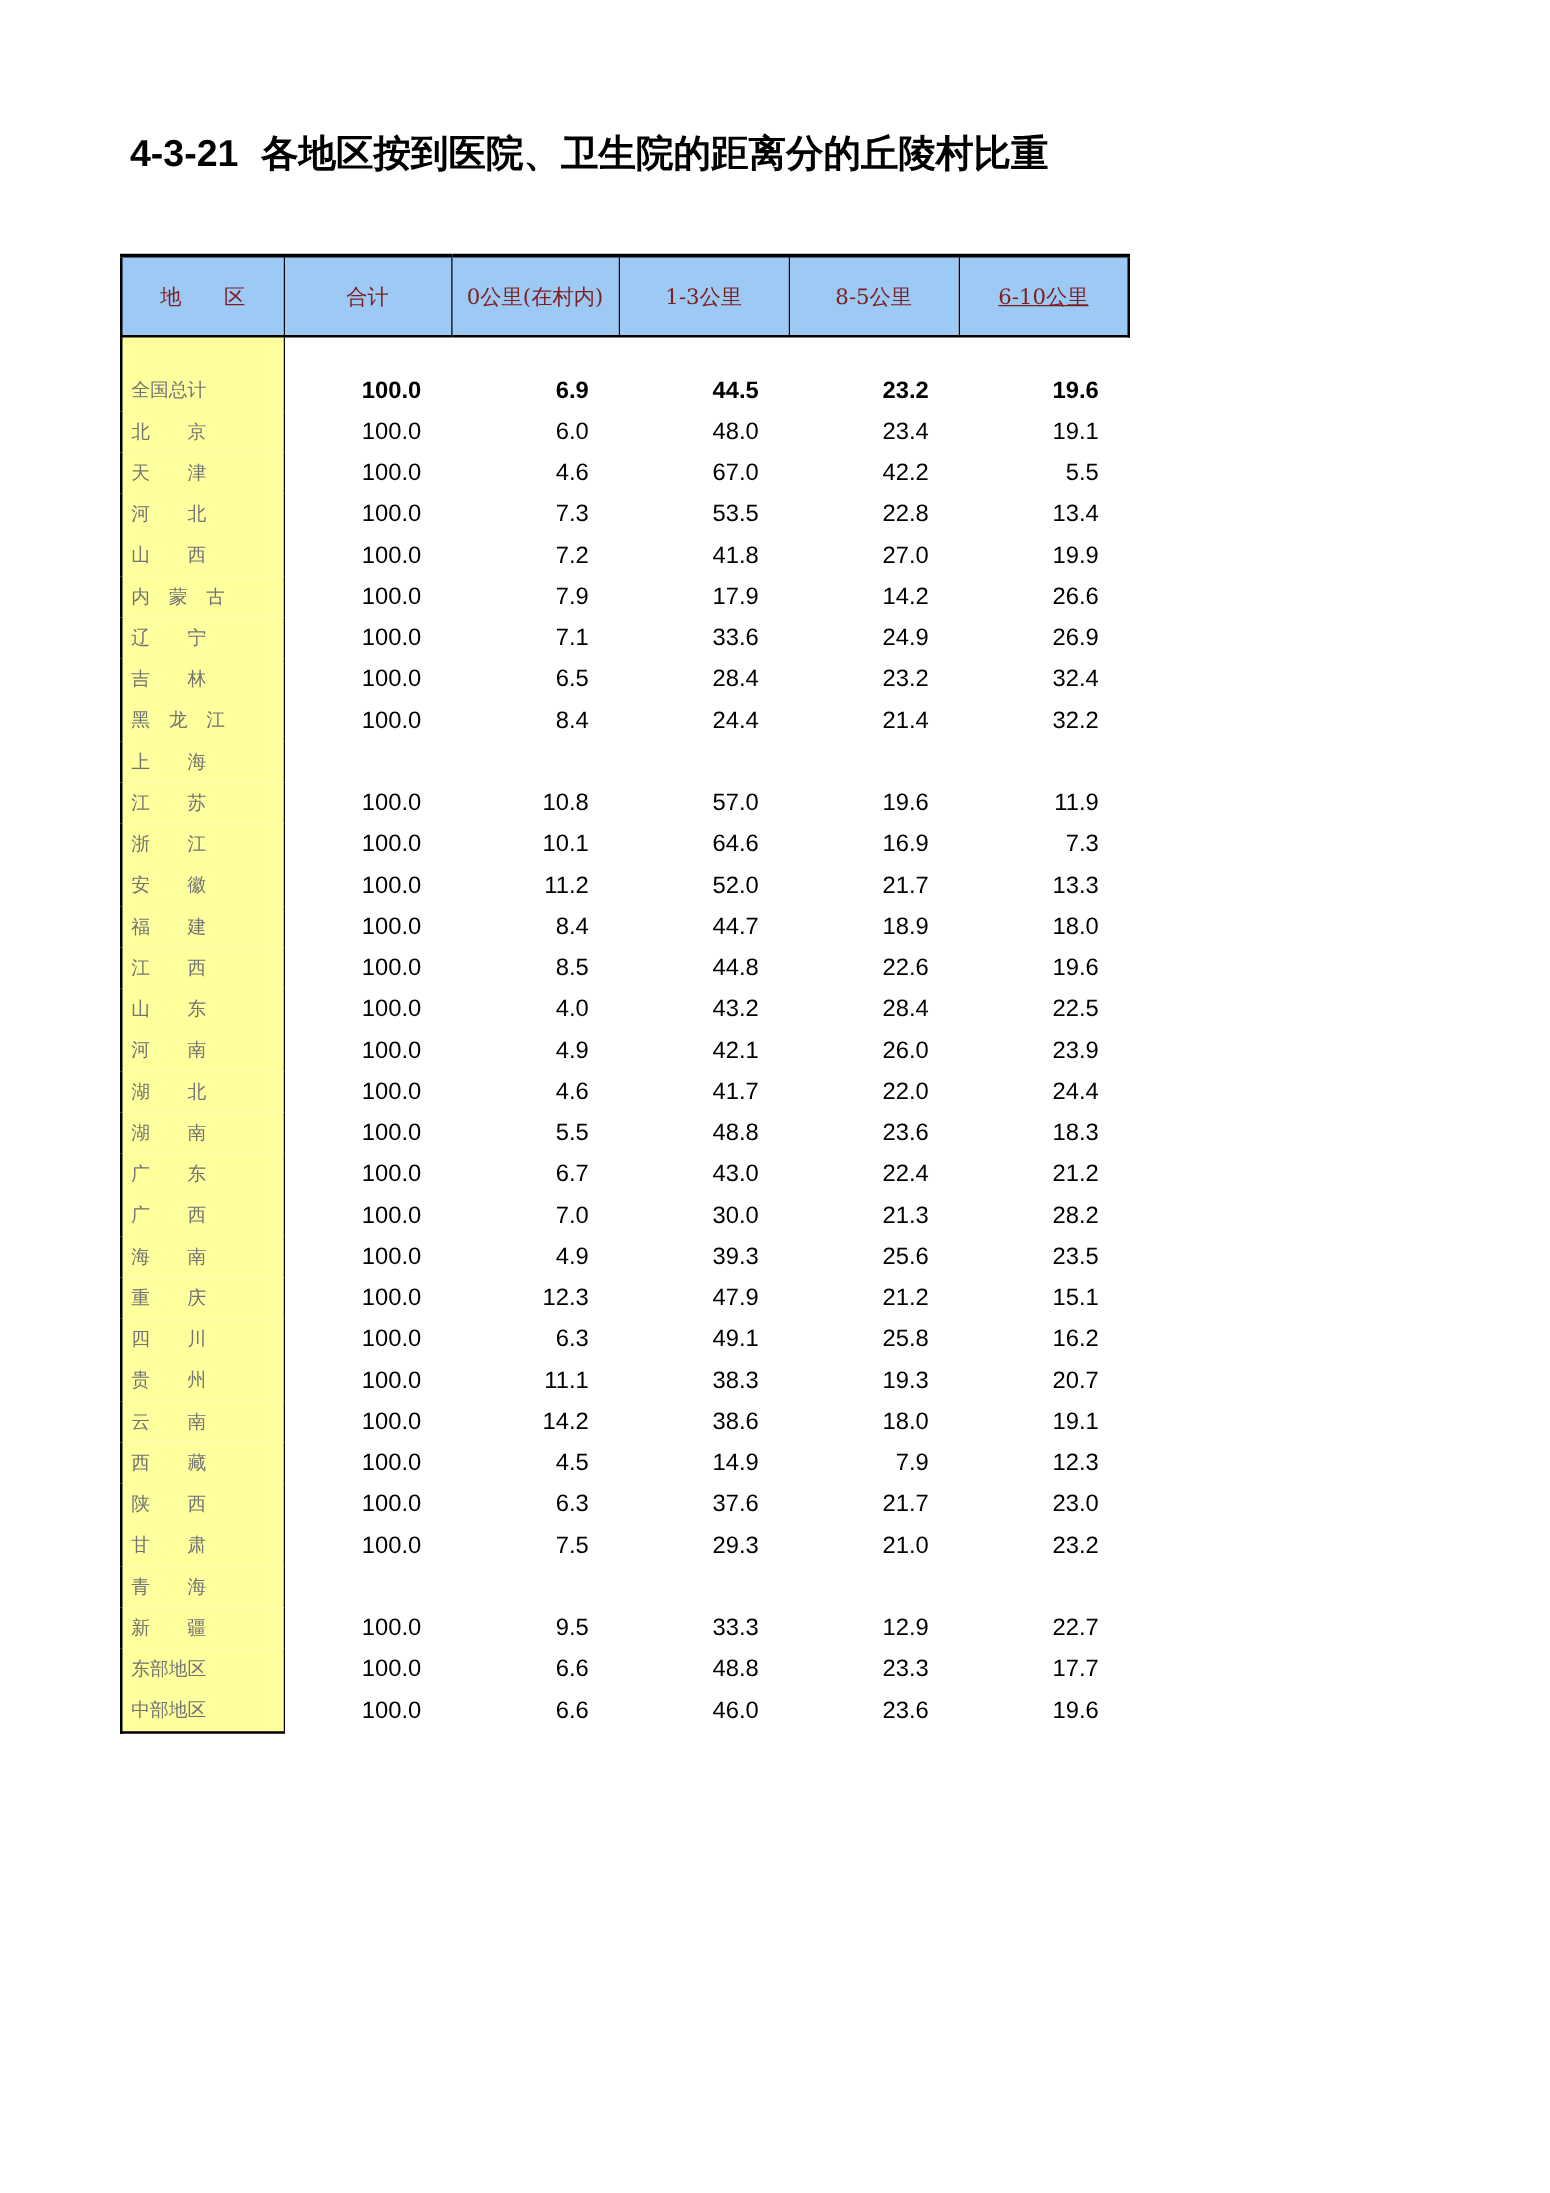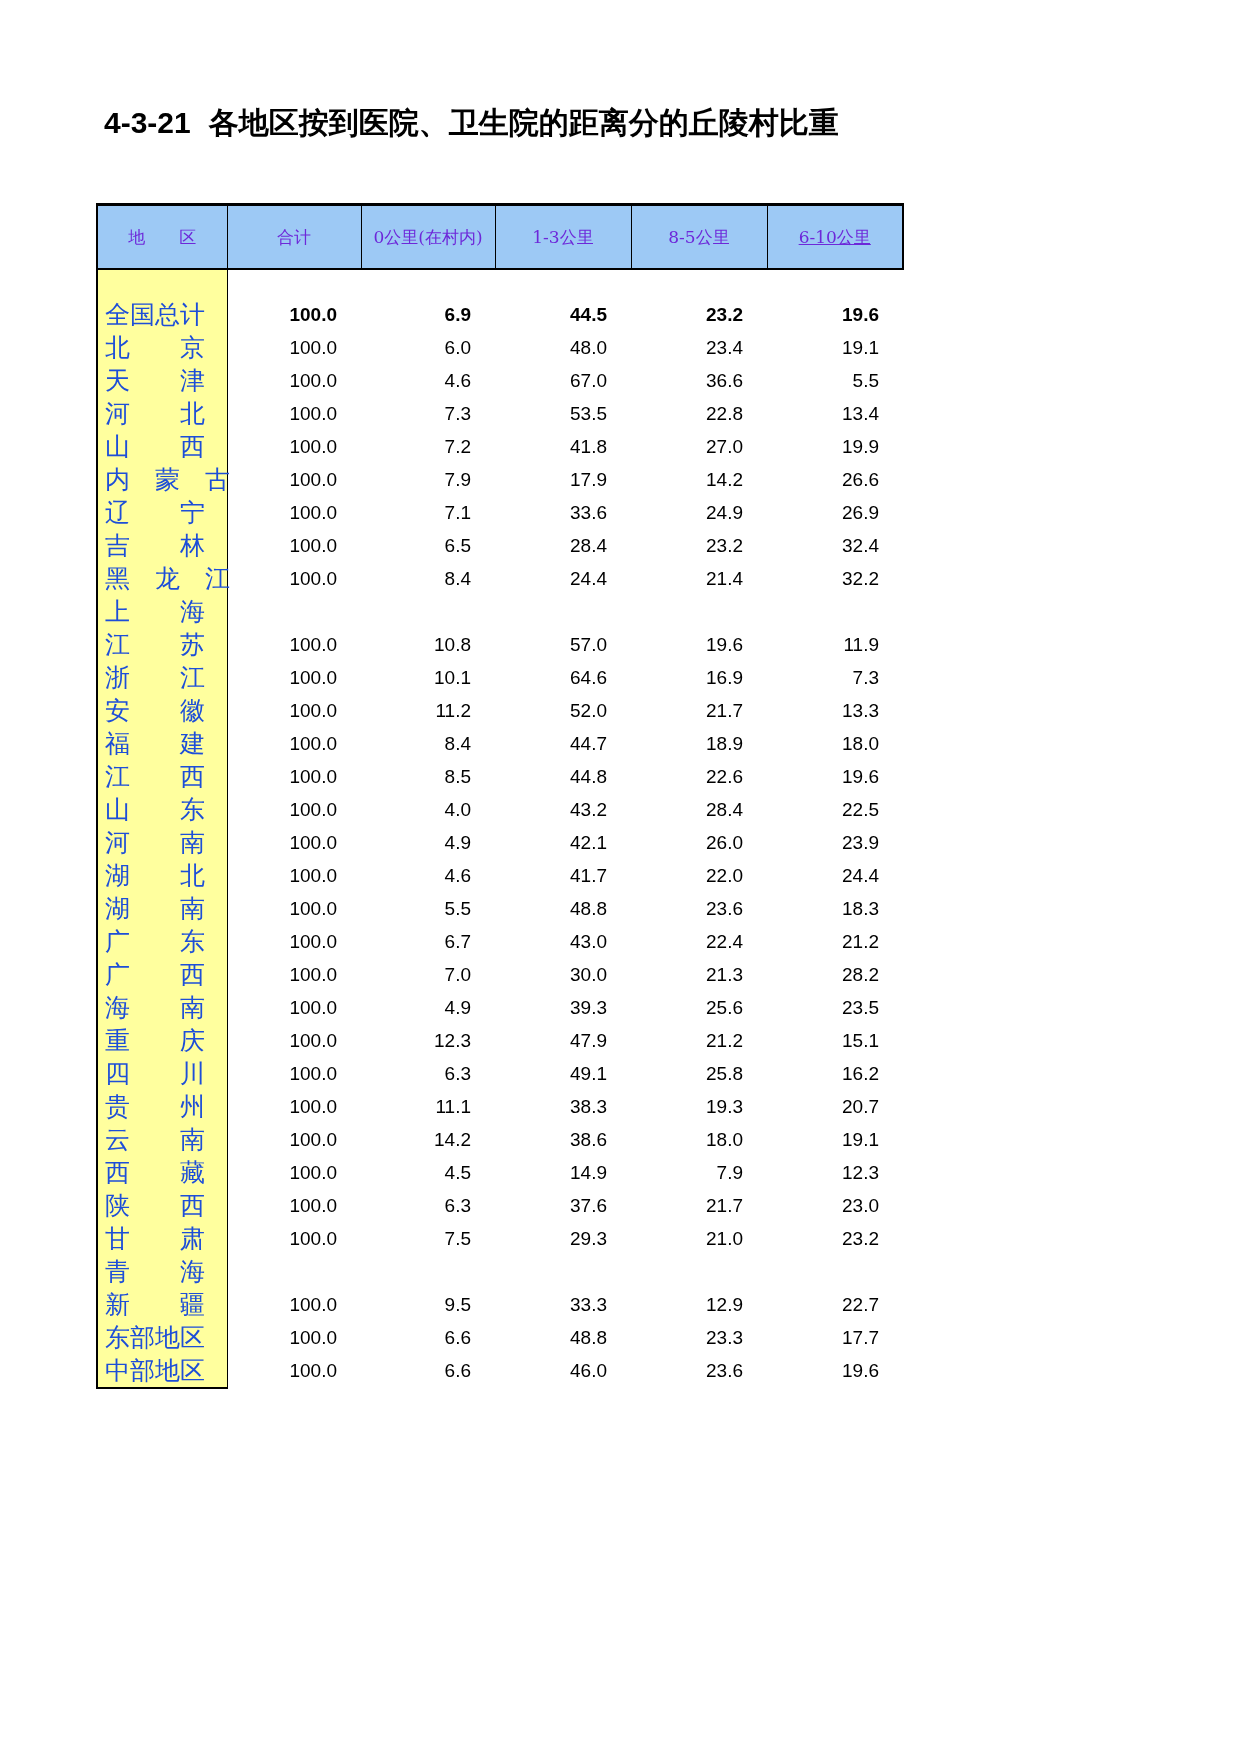--- a/index.html
+++ b/index.html
@@ -74,21 +74,21 @@
     border-right: 1.5px solid #000;
     border-top: 3px solid #000;
     border-bottom: 2.5px solid #000;
     height: 62px;
     font-family: "DejaVu Serif", "Liberation Serif", serif;
     font-size: 17px;
     font-weight: normal;
     text-align: center;
     vertical-align: middle;
     padding: 0;
-    color: #6d28d9;
+    color: #7f1d1d;
   }
   thead th.first {
     border-left: 2.5px solid #000;
   }
   thead th.last {
     border-right: 2.5px solid #000;
     text-decoration: underline;
   }
 
   tbody td {
@@ -98,25 +98,25 @@
     vertical-align: middle;
     font-family: "Liberation Sans", "DejaVu Sans", sans-serif;
     border: none;
   }
 
   td.region {
     background: #ffff9e;
     border-left: 2.5px solid #000;
     border-right: 1.5px solid #000;
     font-family: Liberation Serif, serif;
-    font-size: 25px;
+    font-size: 15px;
     text-align: left;
     padding-left: 7px;
     white-space: nowrap;
-    color: #1d4ed8;
+    color: #737373;
   }
 
   td.num {
     text-align: right;
     padding-right: 24px;
     color: #000;
   }
 
   tr.spacer td { height: 26px; }
   tr.spacer td.region { background: #ffff9e; }
@@ -180,21 +180,21 @@
             <td class="num">6.0</td>
             <td class="num">48.0</td>
             <td class="num">23.4</td>
             <td class="num">19.1</td>
           </tr>
           <tr>
             <td class="region">天　　津</td>
             <td class="num">100.0</td>
             <td class="num">4.6</td>
             <td class="num">67.0</td>
-            <td class="num">36.6</td>
+            <td class="num">42.2</td>
             <td class="num">5.5</td>
           </tr>
           <tr>
             <td class="region">河　　北</td>
             <td class="num">100.0</td>
             <td class="num">7.3</td>
             <td class="num">53.5</td>
             <td class="num">22.8</td>
             <td class="num">13.4</td>
           </tr>

